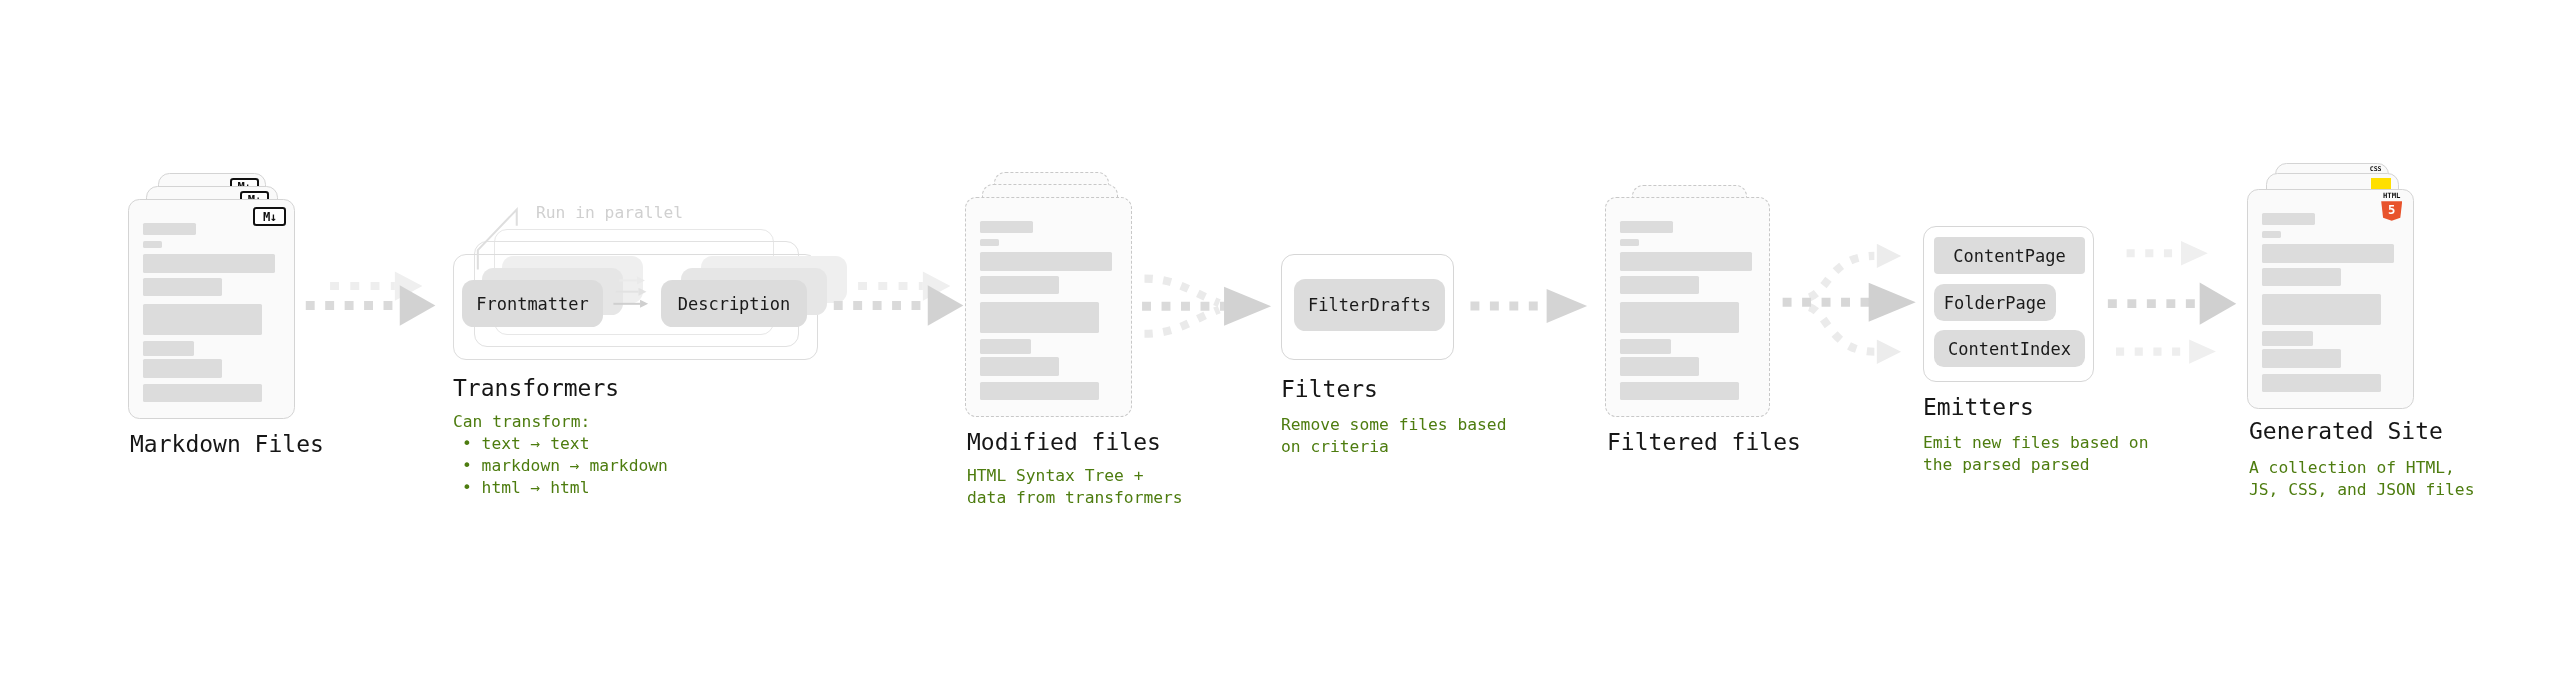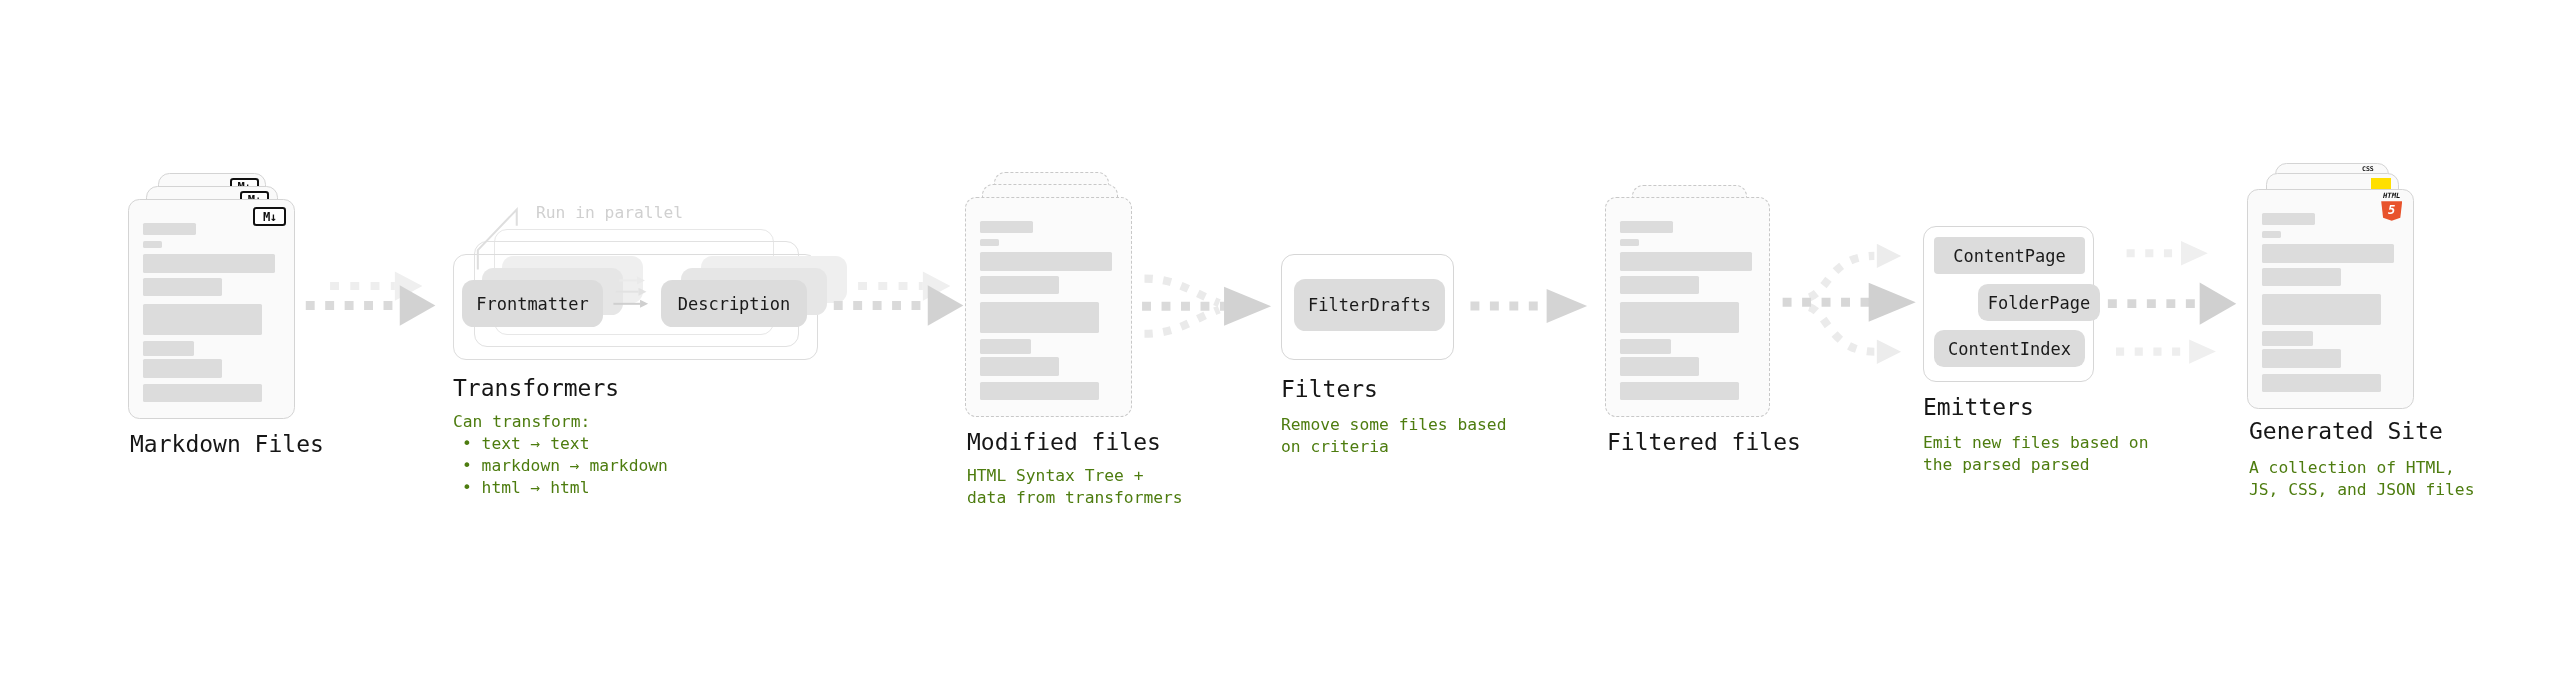--- a/index.html
+++ b/index.html
@@ -30,25 +30,25 @@
   .md-badge {
     position:absolute; box-sizing:border-box;
     width:32.5px; height:18.7px; border:2.4px solid #111; border-radius:3.3px;
     background:#fff; color:#111;
     font-size:12.2px; font-weight:bold; letter-spacing:-0.8px;
     display:flex; align-items:center; justify-content:center;
   }
   .md-badge.small { width:29px; height:17px; }
 
   
-  .css-badge { position:absolute; width:19.5px; text-align:left; }
+  .css-badge { position:absolute; width:19.5px; text-align:right; }
   .css-badge .css-txt { font-size:6.5px; font-weight:bold; color:#111; line-height:6.5px; display:block; }
   .css-badge .css-bar { height:2.4px; background:#2e6fe0; margin-top:0.8px; }
   .js-badge { position:absolute; width:19.5px; height:11.4px; background:#ffdf00; }
-  .html5 { position:absolute; width:23px; text-align:center;font-style:italic; }
+  .html5 { position:absolute; width:23px; text-align:center; }
   .html5 .h5-word { font-size:7.3px; font-weight:bold; color:#111; letter-spacing:0px; line-height:8.1px; display:block; }
   .html5 .h5-shield {
     margin:0.8px auto 0 auto; width:21px; height:19.5px; background:#e8532c;
     clip-path:polygon(0 0,100% 0,91% 85%,50% 100%,9% 85%);
     color:#fff; font-size:12.2px; font-weight:bold; line-height:18px; text-align:center;
   }
 
   
   .pill {
     position:absolute; box-sizing:border-box; border-radius:11.4px;
@@ -217,21 +217,21 @@
   <polygon points="118,12 148,27 118,42" fill="#ececec"></polygon>
   <path d="M35,90 C58,98 62,145 115,145" fill="none" stroke="#ebebeb" stroke-width="10" stroke-dasharray="10 13"></path>
   <polygon points="118,130 148,145 118,160" fill="#ececec"></polygon>
   <line x1="2" y1="84" x2="110" y2="84" stroke="#d7d7d7" stroke-width="11" stroke-dasharray="11 13"></line>
   <polygon points="108,60 166,84 108,108" fill="#d0d0d0"></polygon>
 </svg>
 
 <div>
   <div class="frame filled" style="left:1923px; top:226px; width:171px; height:156px;"></div>
   <div class="pill" style="left:1934px; top:237px; width:151px; height:37px; border-radius:4px;">ContentPage</div>
-  <div class="pill" style="left:1934px; top:284px; width:122px; height:37px; border-radius:9.8px;margin-left:44px;">FolderPage</div>
+  <div class="pill" style="left:1934px; top:284px; width:122px; height:37px; border-radius:9.8px;">FolderPage</div>
   <div class="pill" style="left:1934px; top:330px; width:151px; height:37px; border-radius:9.8px;text-align:right;">ContentIndex</div>
   <div class="title" style="left:1923px; top:394px;text-align:right;">Emitters</div>
   <div class="desc" style="left:1923px; top:432px;">
     <div>Emit new files based on</div>
     <div>the parsed parsed</div>
   </div>
 </div>
 
 <svg style="left:2106px; top:237px;" width="137" height="130" viewBox="0 0 168 160">
   <line x1="25" y1="20" x2="90" y2="20" stroke="#eeeeee" stroke-width="10" stroke-dasharray="10 13"></line>

